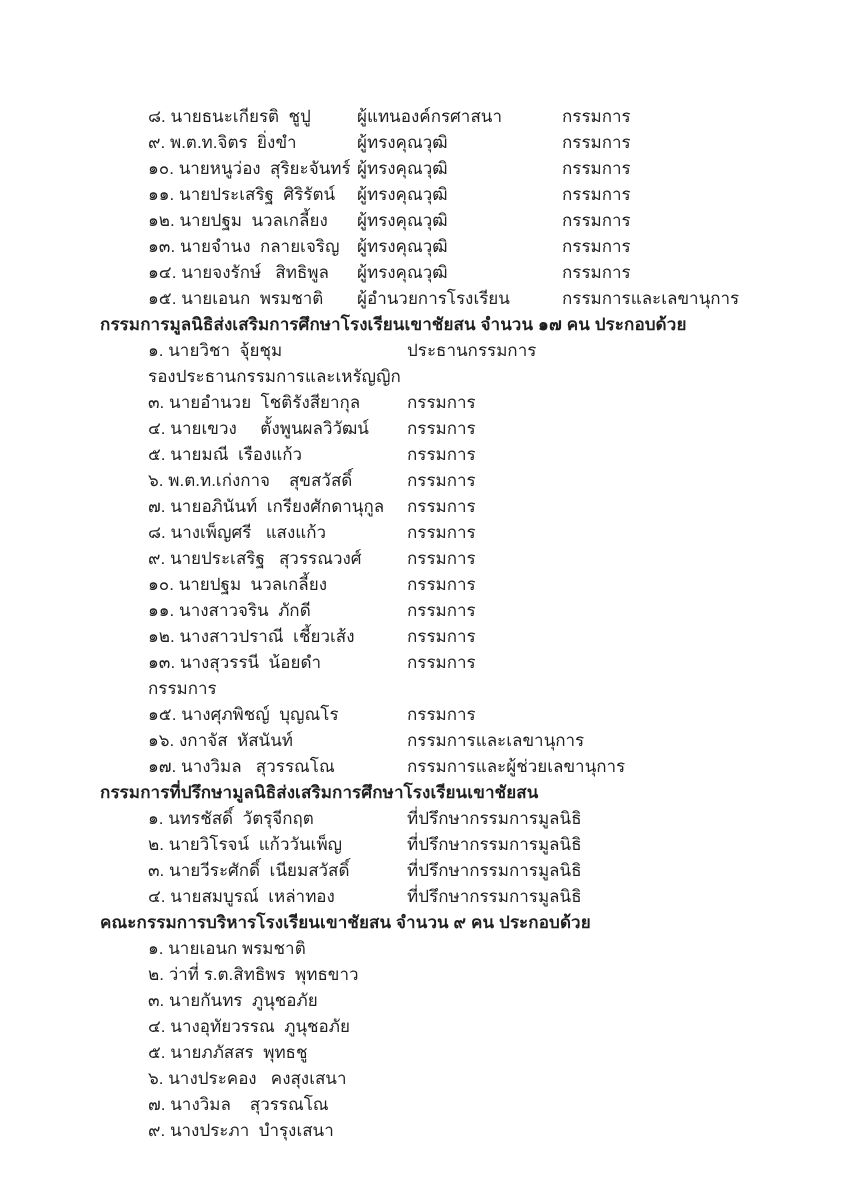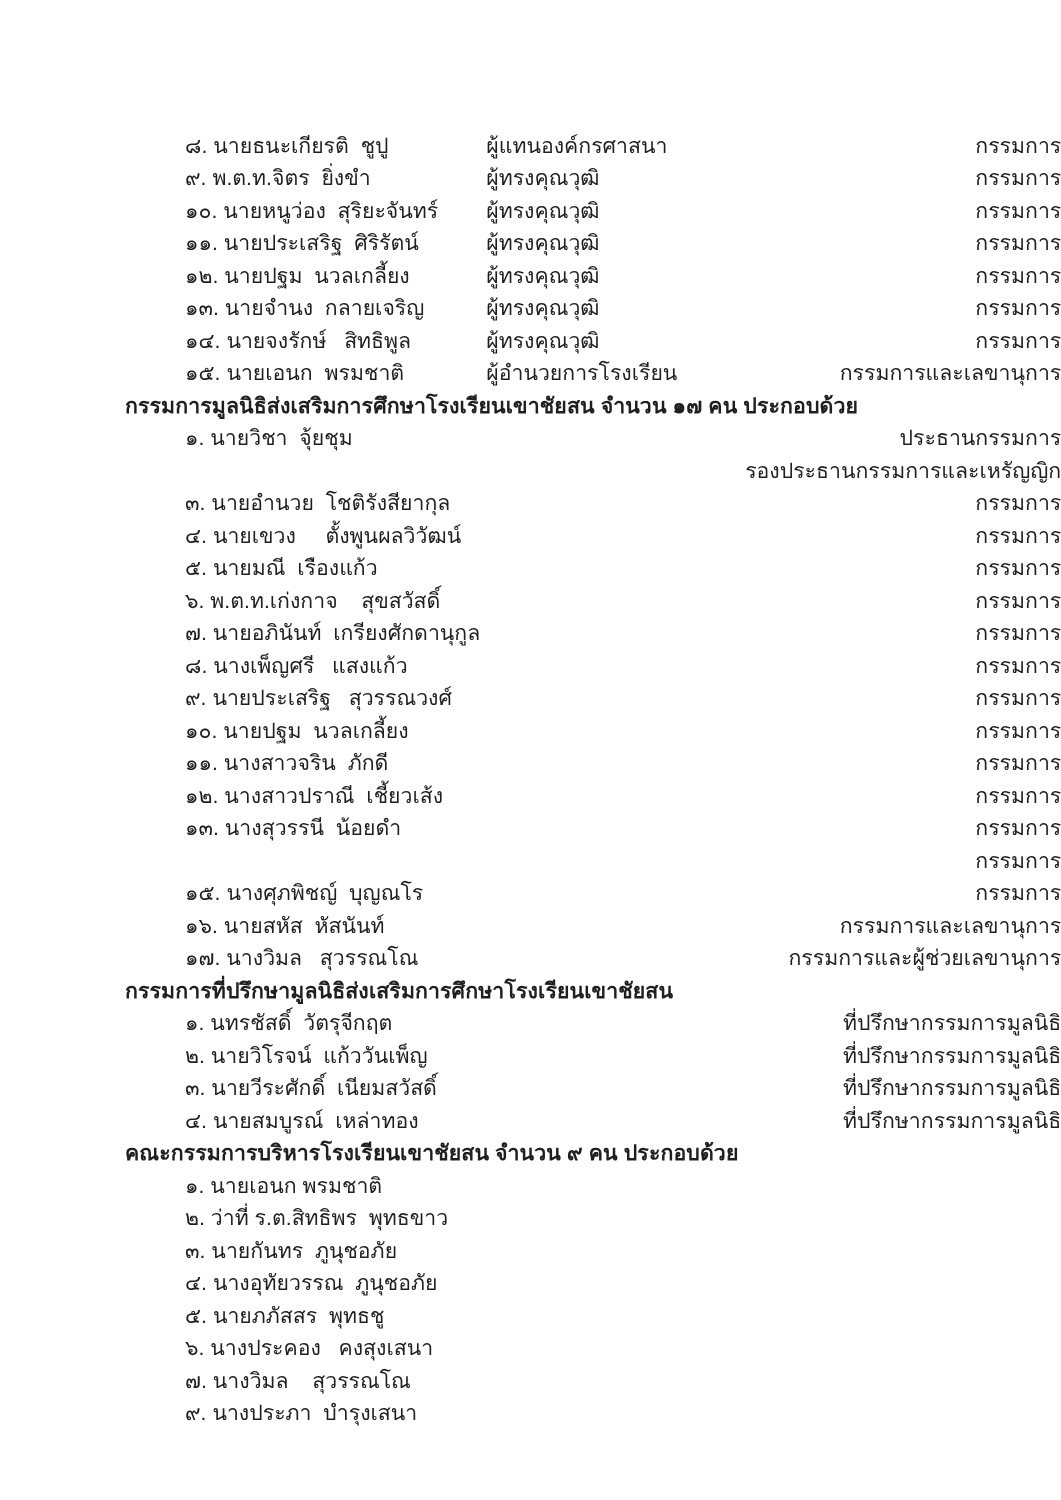--- a/index.html
+++ b/index.html
@@ -29,24 +29,23 @@
     white-space: pre;
     letter-spacing: 0.1px;
   }
   .member-row {
     display: flex;
     padding-left: 148px;
     line-height: 26px;
     height: 26px;
     white-space: pre;
     align-items: baseline;
-    gap: 32px;
   }
   .cell { flex: none; white-space: pre; overflow: visible; }
-  .cell-pos { flex: 1 1 auto; text-align: right; }
+  .cell-pos { flex: 1 1 auto; }
   
   .sec-0 .cell-name { width: 209px; }
   .sec-0 .cell-role { width: 205px; }
   
   .sec-1 .cell-name, .sec-2 .cell-name { width: 259px; }
   
   .sec-3 .cell-name { width: auto; }
 </style>
 </head>
 <body>
@@ -72,21 +71,21 @@
       <div class="member-row"><span class="cell cell-name"><span class="num">๖.</span> <span class="nm">พ.ต.ท.เก่งกาจ    สุขสวัสดิ์</span></span><span class="cell cell-pos">กรรมการ</span></div>
       <div class="member-row"><span class="cell cell-name"><span class="num">๗.</span> <span class="nm">นายอภินันท์  เกรียงศักดานุกูล</span></span><span class="cell cell-pos">กรรมการ</span></div>
       <div class="member-row"><span class="cell cell-name"><span class="num">๘.</span> <span class="nm">นางเพ็ญศรี   แสงแก้ว</span></span><span class="cell cell-pos">กรรมการ</span></div>
       <div class="member-row"><span class="cell cell-name"><span class="num">๙.</span> <span class="nm">นายประเสริฐ   สุวรรณวงศ์</span></span><span class="cell cell-pos">กรรมการ</span></div>
       <div class="member-row"><span class="cell cell-name"><span class="num">๑๐.</span> <span class="nm">นายปฐม  นวลเกลี้ยง</span></span><span class="cell cell-pos">กรรมการ</span></div>
       <div class="member-row"><span class="cell cell-name"><span class="num">๑๑.</span> <span class="nm">นางสาวจริน  ภักดี</span></span><span class="cell cell-pos">กรรมการ</span></div>
       <div class="member-row"><span class="cell cell-name"><span class="num">๑๒.</span> <span class="nm">นางสาวปราณี  เชี้ยวเส้ง</span></span><span class="cell cell-pos">กรรมการ</span></div>
       <div class="member-row"><span class="cell cell-name"><span class="num">๑๓.</span> <span class="nm">นางสุวรรนี  น้อยดำ</span></span><span class="cell cell-pos">กรรมการ</span></div>
       <div class="member-row"><span class="cell cell-pos">กรรมการ</span></div>
       <div class="member-row"><span class="cell cell-name"><span class="num">๑๕.</span> <span class="nm">นางศุภพิชญ์  บุญณโร</span></span><span class="cell cell-pos">กรรมการ</span></div>
-      <div class="member-row"><span class="cell cell-name"><span class="num">๑๖.</span> <span class="nm">นายสหัส  หัสนันท์</span></span><span class="cell cell-pos">กรรมการและเลขานุการ</span></div>
+      <div class="member-row"><span class="cell cell-name"><span class="num">๑๖.</span> <span class="nm">งกาจัส  หัสนันท์</span></span><span class="cell cell-pos">กรรมการและเลขานุการ</span></div>
       <div class="member-row"><span class="cell cell-name"><span class="num">๑๗.</span> <span class="nm">นางวิมล   สุวรรณโณ</span></span><span class="cell cell-pos">กรรมการและผู้ช่วยเลขานุการ</span></div>
     </div>
     <div class="section sec-2">
       <div class="header-line">กรรมการที่ปรึกษามูลนิธิส่งเสริมการศึกษาโรงเรียนเขาชัยสน</div>
       <div class="member-row"><span class="cell cell-name"><span class="num">๑.</span> <span class="nm">นทรชัสดิ์  วัตรุจีกฤต</span></span><span class="cell cell-pos">ที่ปรึกษากรรมการมูลนิธิ</span></div>
       <div class="member-row"><span class="cell cell-name"><span class="num">๒.</span> <span class="nm">นายวิโรจน์  แก้ววันเพ็ญ</span></span><span class="cell cell-pos">ที่ปรึกษากรรมการมูลนิธิ</span></div>
       <div class="member-row"><span class="cell cell-name"><span class="num">๓.</span> <span class="nm">นายวีระศักดิ์  เนียมสวัสดิ์</span></span><span class="cell cell-pos">ที่ปรึกษากรรมการมูลนิธิ</span></div>
       <div class="member-row"><span class="cell cell-name"><span class="num">๔.</span> <span class="nm">นายสมบูรณ์  เหล่าทอง</span></span><span class="cell cell-pos">ที่ปรึกษากรรมการมูลนิธิ</span></div>
     </div>
     <div class="section sec-3">

